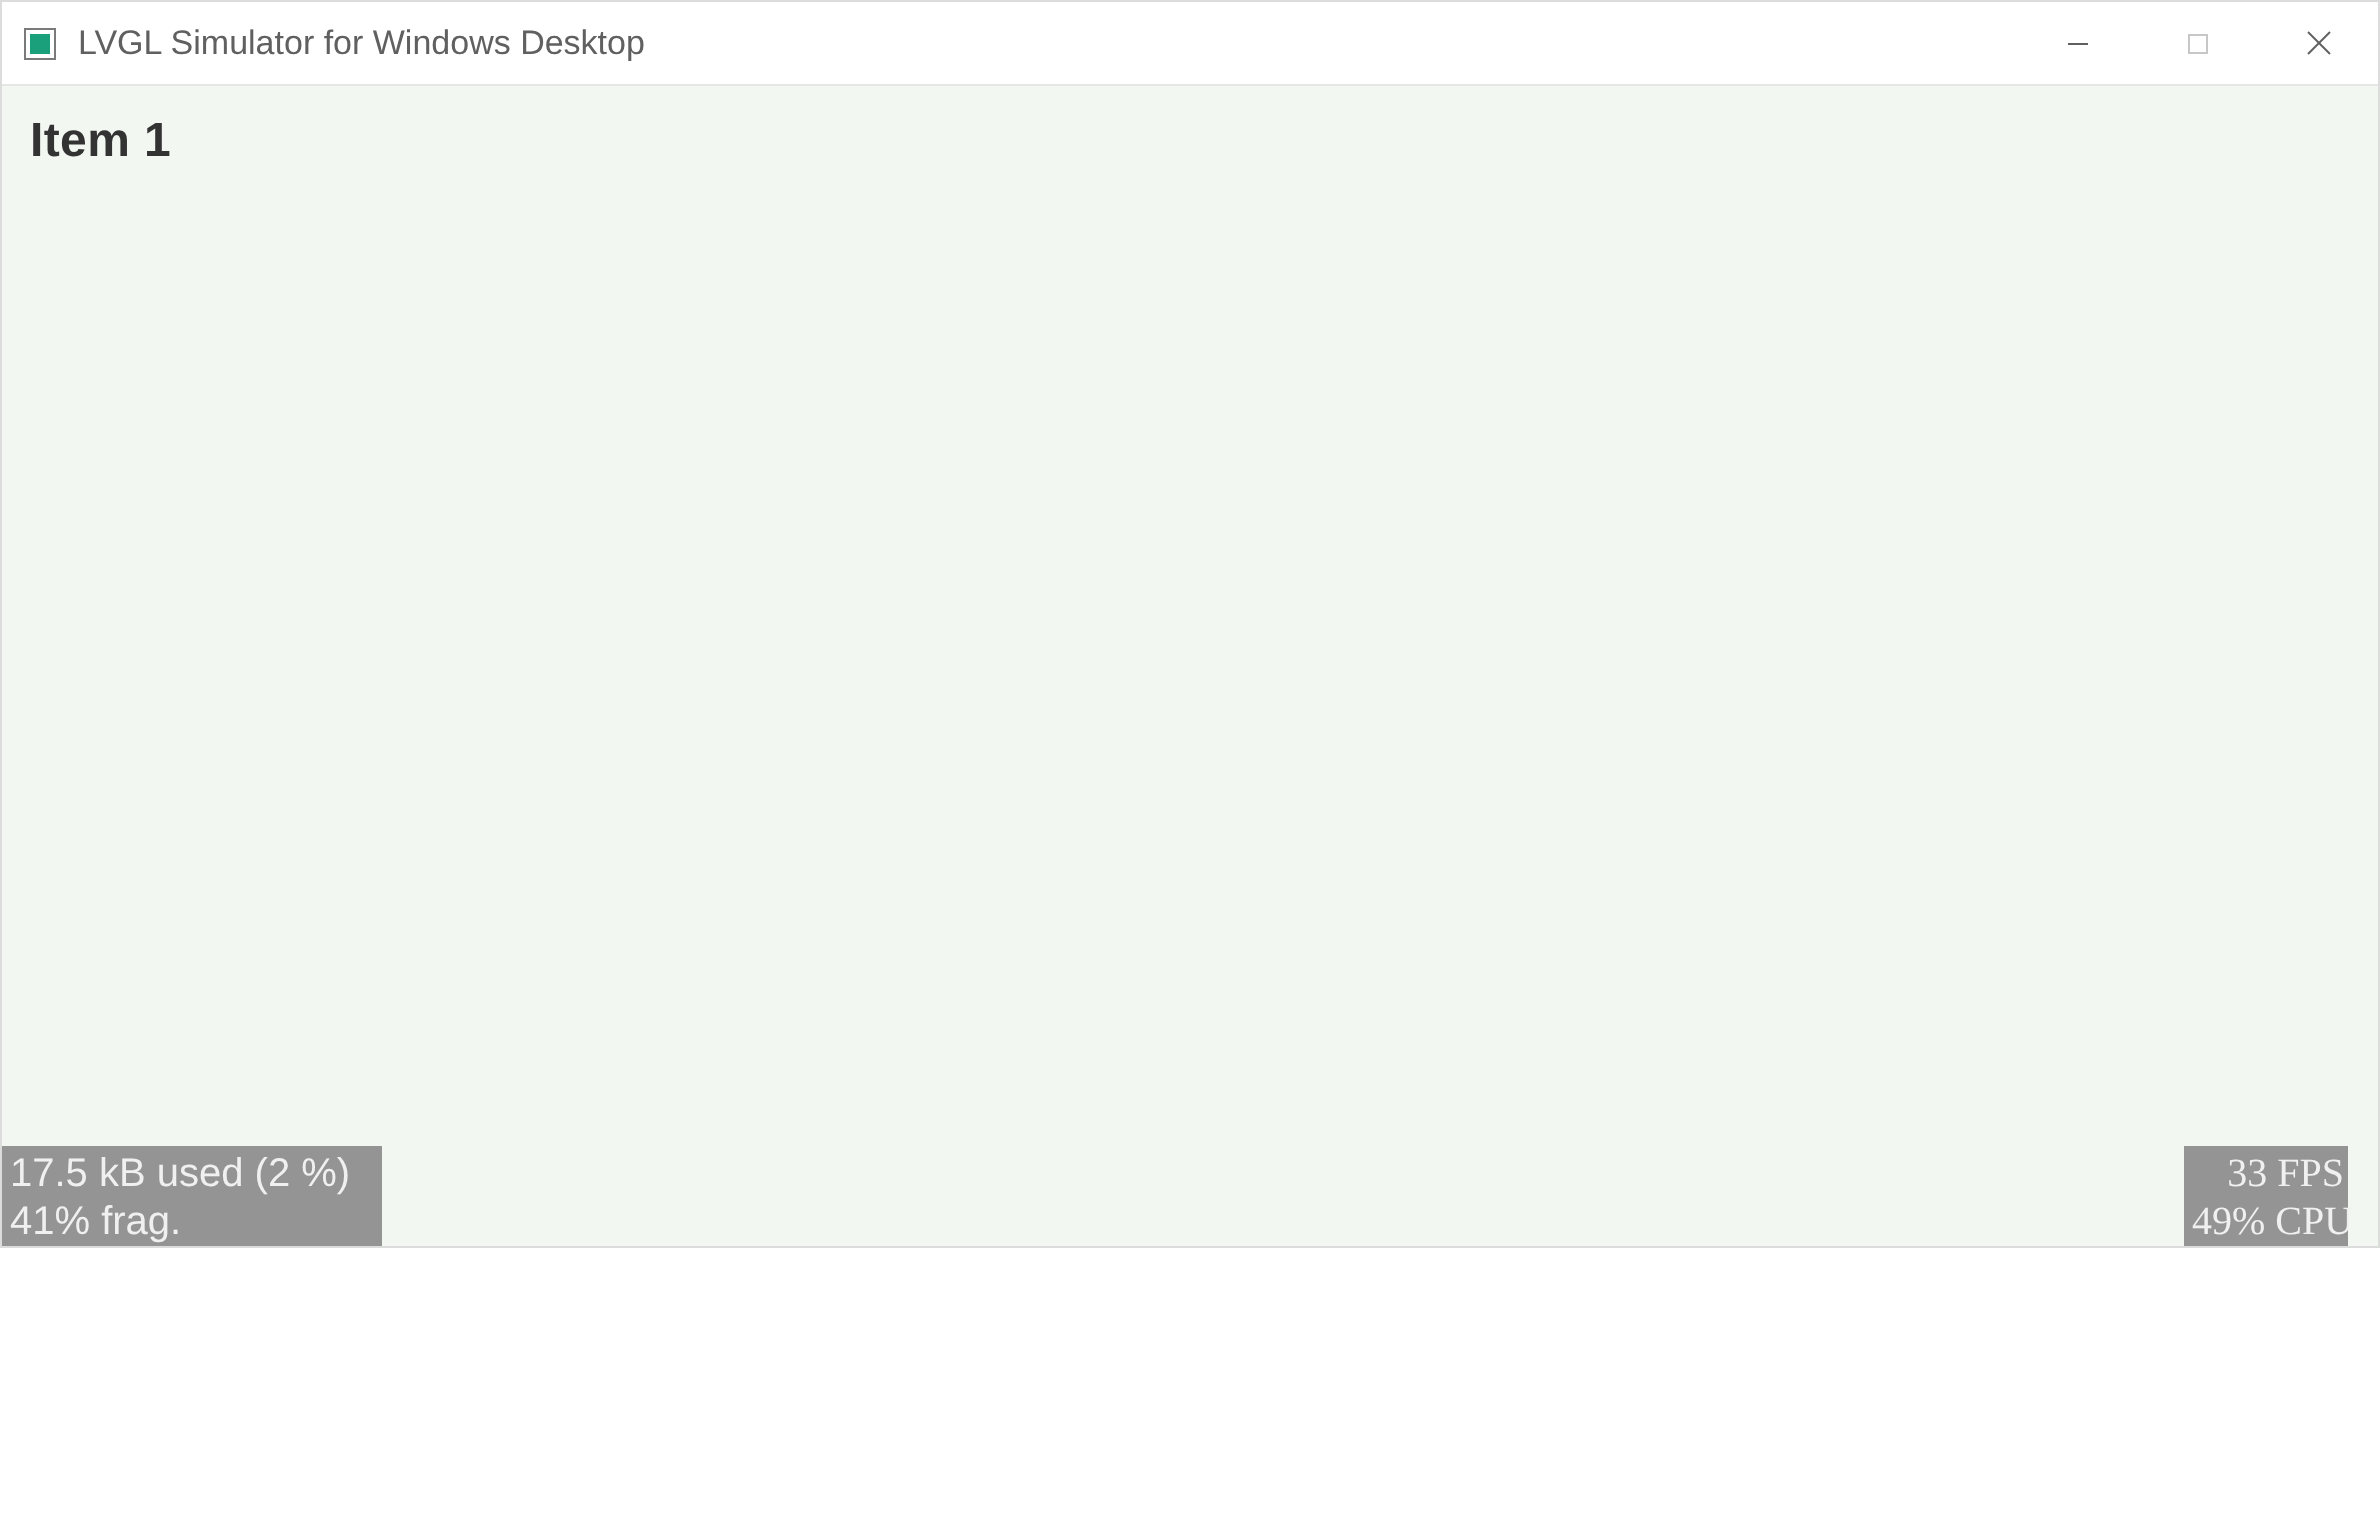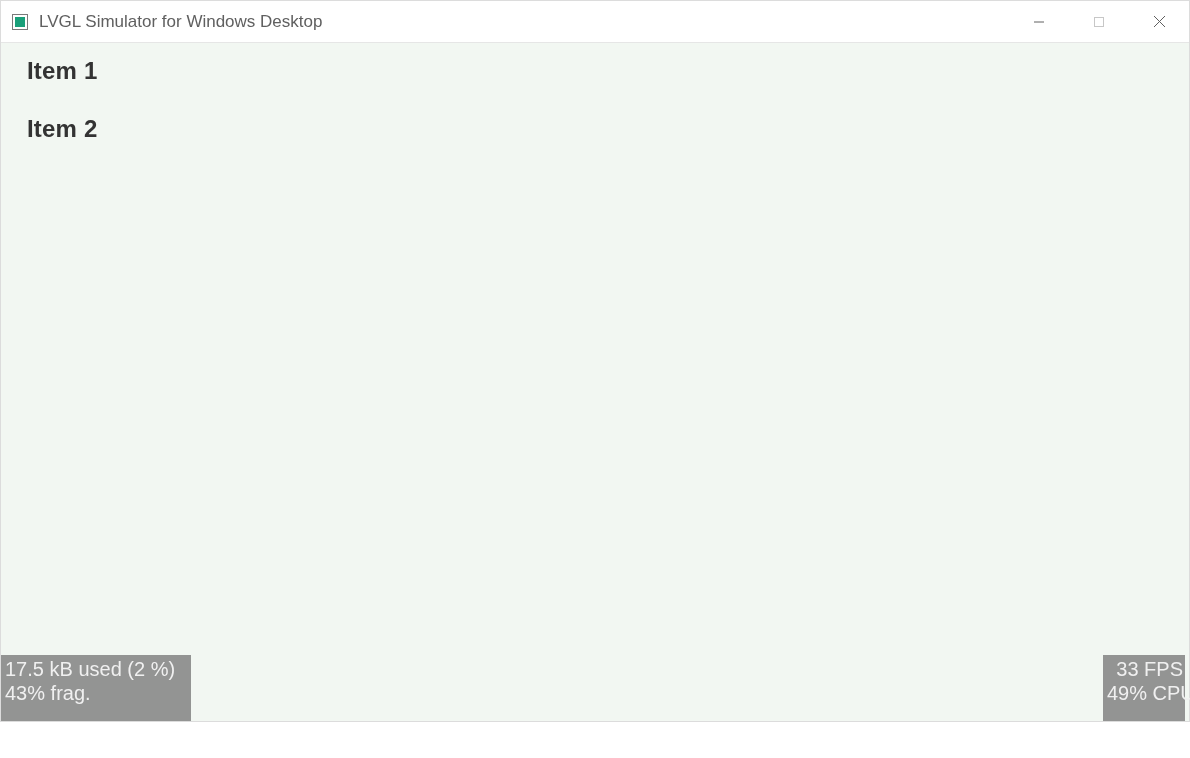--- a/index.html
+++ b/index.html
@@ -1,18 +1,18 @@
 <!DOCTYPE html>
 <html><head>
   <meta charset="utf-8">
   <style>
     * { box-sizing: border-box; margin: 0; padding: 0; }
     html, body { width: 1190px; height: 758px; font-family: "Segoe UI", Arial, sans-serif; overflow: hidden; }
     .window {
-      width: 1190px; height: 722px;
+      width: 1190px; height: 624px;
       background: #ffffff;
       display: flex; flex-direction: column;
       border: 1px solid #dcdcdc;
     }
     .titlebar {
       height: 42px; width: 100%;
       background: #ffffff;
       display: flex; align-items: center;
       border-bottom: 1px solid #e6e6e6;
       user-select: none;
@@ -38,45 +38,46 @@
       color: #7a7a7a;
     }
     .win-btn.disabled { opacity: 0.35; }
     .win-btn svg { display:block; }
 
     .client {
       flex: 1; position: relative;
       background: #f2f7f2;
     }
     .list {
-      position: absolute; left: 26px; top: 14px;
-      display: flex; flex-direction: column; gap: 30px;
+      position: absolute; left: 14px; top: 14px;
+      display: flex; flex-direction: column; gap: 20px;
     }
     .list-item {
       font-size: 24px; font-weight: 700; color: #333333;
       letter-spacing: 0.2px;
       cursor: pointer;
       font-family: Arial, "Segoe UI", sans-serif;
     }
 
     .stat-box {
       position: absolute;
       background: rgba(120,120,120,0.78);
       color: #f0f0f0;
       font-size: 20px; line-height: 1.2;
-      padding: 2px 4px 16px 4px;
+      padding: 2px 4px 0 4px;
     }
     .stat-mem {
       left: 0; bottom: 0;
       width: 190px;
     }
     .stat-perf {
-      right: 4px; bottom: 0;
+      right: 15px; bottom: 0;
       width: 82px; text-align: right;
       padding-right: 2px;
+      font-family: Liberation Serif, serif;
     }
     .stat-line { white-space: nowrap; }
   </style>
 </head>
 <body>
 
 <div class="window">
   <div class="titlebar">
     <div class="titlebar-left">
       <span class="app-icon">
@@ -104,25 +105,24 @@
           <line x1="1" y1="1" x2="12" y2="12" stroke="#606060" stroke-width="1"></line>
           <line x1="12" y1="1" x2="1" y2="12" stroke="#606060" stroke-width="1"></line>
         </svg>
       </div>
     </div>
   </div>
 
   <div class="client">
     <div class="list">
       <div class="list-item">Item 1</div>
-      <div class="list-item">Item 2</div>
     </div>
 
     <div class="stat-box stat-mem">
       <div class="stat-line">17.5 kB used (2 %)</div>
-      <div class="stat-line">43% frag.</div>
+      <div class="stat-line">41% frag.</div>
     </div>
     <div class="stat-box stat-perf">
       <div class="stat-line">33 FPS</div>
       <div class="stat-line">49% CPU</div>
     </div>
   </div>
 </div>
 
 </body></html>

